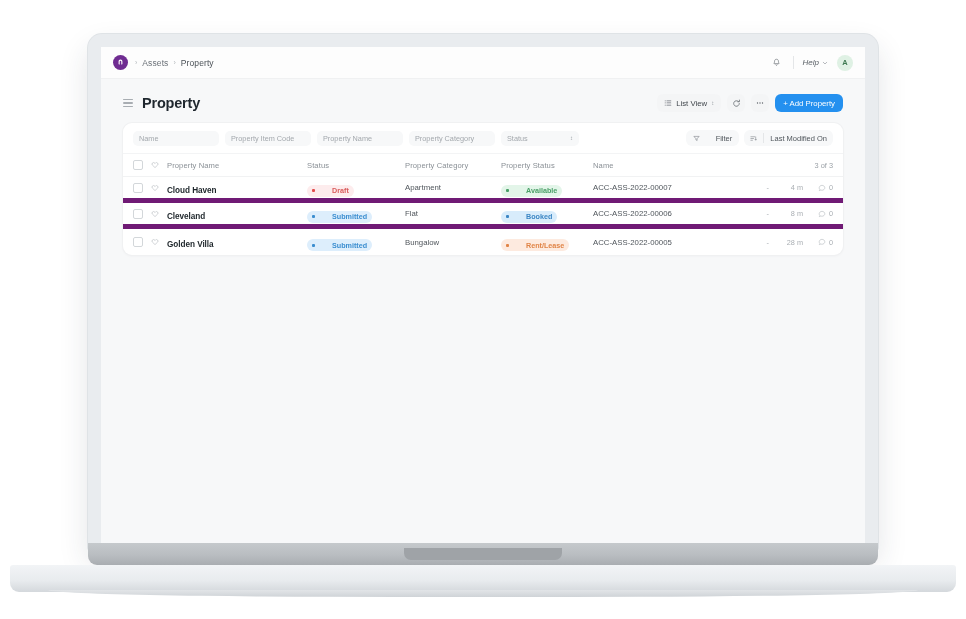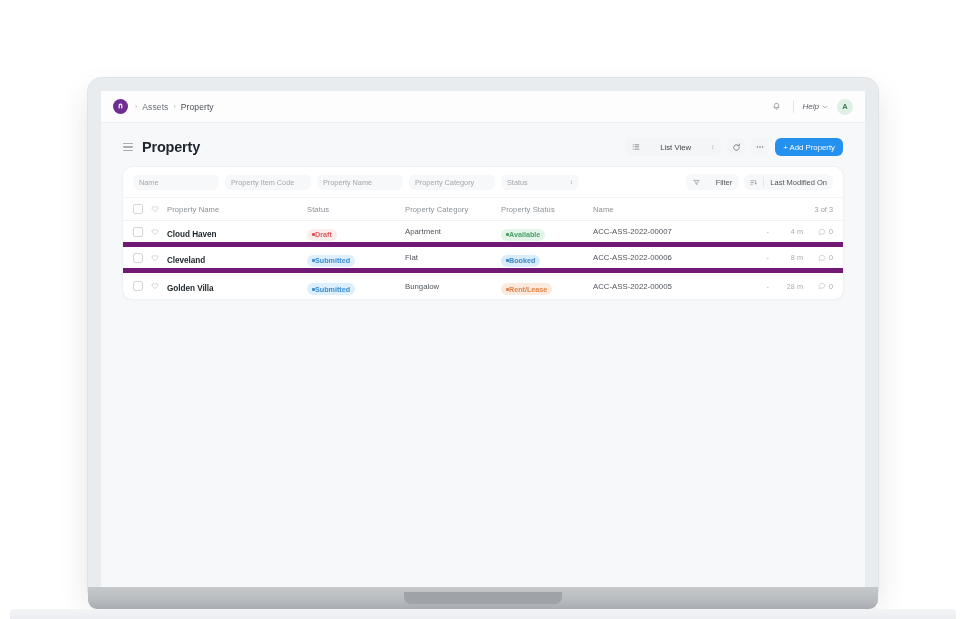--- a/index.html
+++ b/index.html
@@ -13,21 +13,20 @@
     font-family: "Liberation Sans", sans-serif;
     -webkit-font-smoothing: antialiased;
   }
 
   
   #laptop-mockup {
     position: absolute;
     left: 0; top: 0;
     width: 966px; height: 491px;
     background: #ffffff;
-    margin-top: 44px;
   }
 
   
   #laptop-lid {
     position: absolute;
     left: 88px;
     top: 34px;
     width: 790px;
     height: 516px;
     background: #e9ecef;
@@ -189,21 +188,21 @@
     margin-left: auto;
     display: flex;
     align-items: center;
     gap: 6px;
   }
   .btn {
     height: 18px;
     border-radius: 6px;
     display: flex;
     align-items: center;
-    gap: 20px;
+    gap: 4px;
     padding: 0 7px;
     font-size: 7.8px;
     color: #42484e;
     background: #f4f5f6;
     box-sizing: border-box;
     white-space: nowrap;
   }
   .btn.square { width: 18px; padding: 0; justify-content: center; }
   .btn.primary {
     background: #2490ef;
@@ -320,21 +319,21 @@
   }
   .cell-val {
     font-size: 7.8px;
     color: #50565c;
   }
   .cell-muted { font-size: 7.3px; color: #a9aeb3; }
 
   .badge {
     display: inline-flex;
     align-items: center;
-    gap: 0;
+    gap: 17px;
     height: 12px;
     padding: 0 5px;
     border-radius: 6px;
     font-size: 7.2px;
     font-weight: 600;
     box-sizing: border-box;
   }
   .badge .dot { width: 3px; height: 3px; border-radius: 1px; display: block; }
 
   .badge.draft      { background: #fdeced; color: #d95c5c; }

